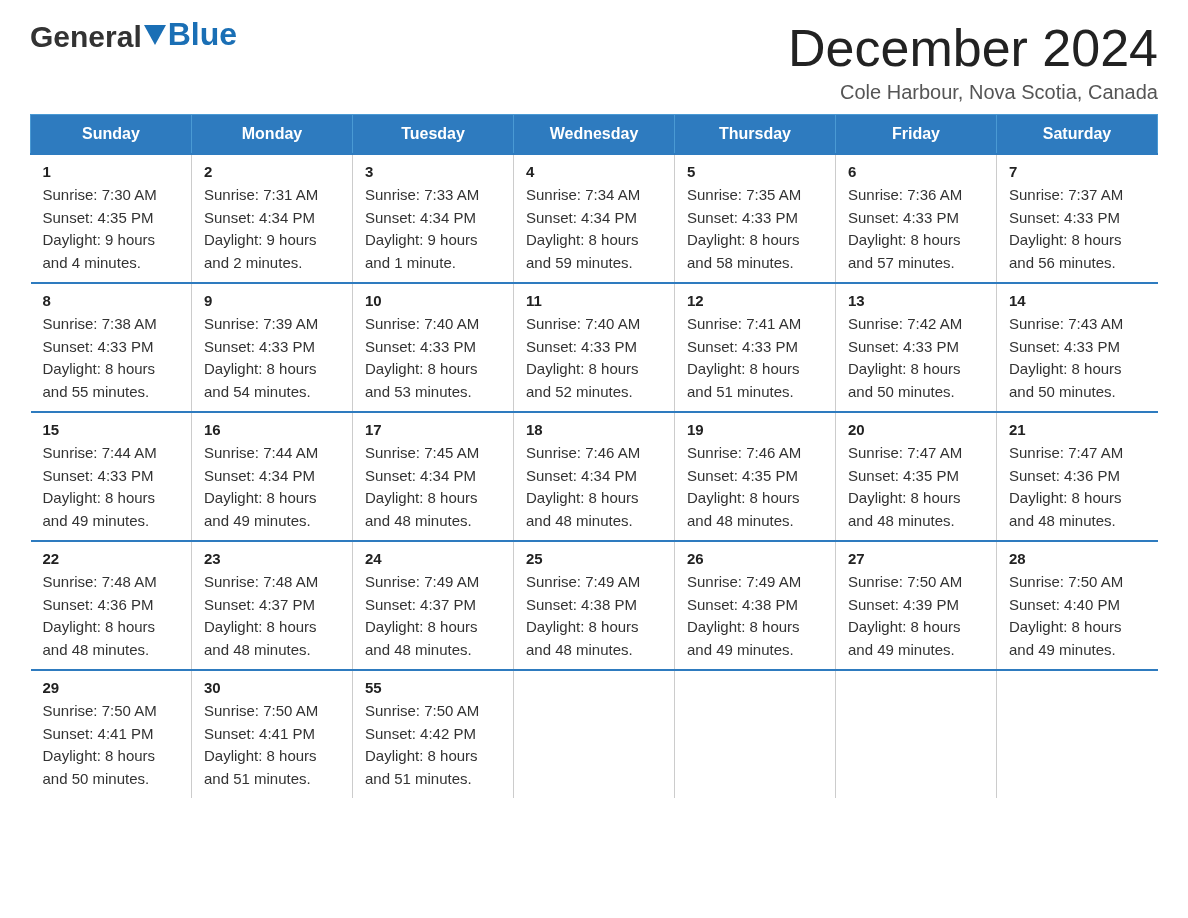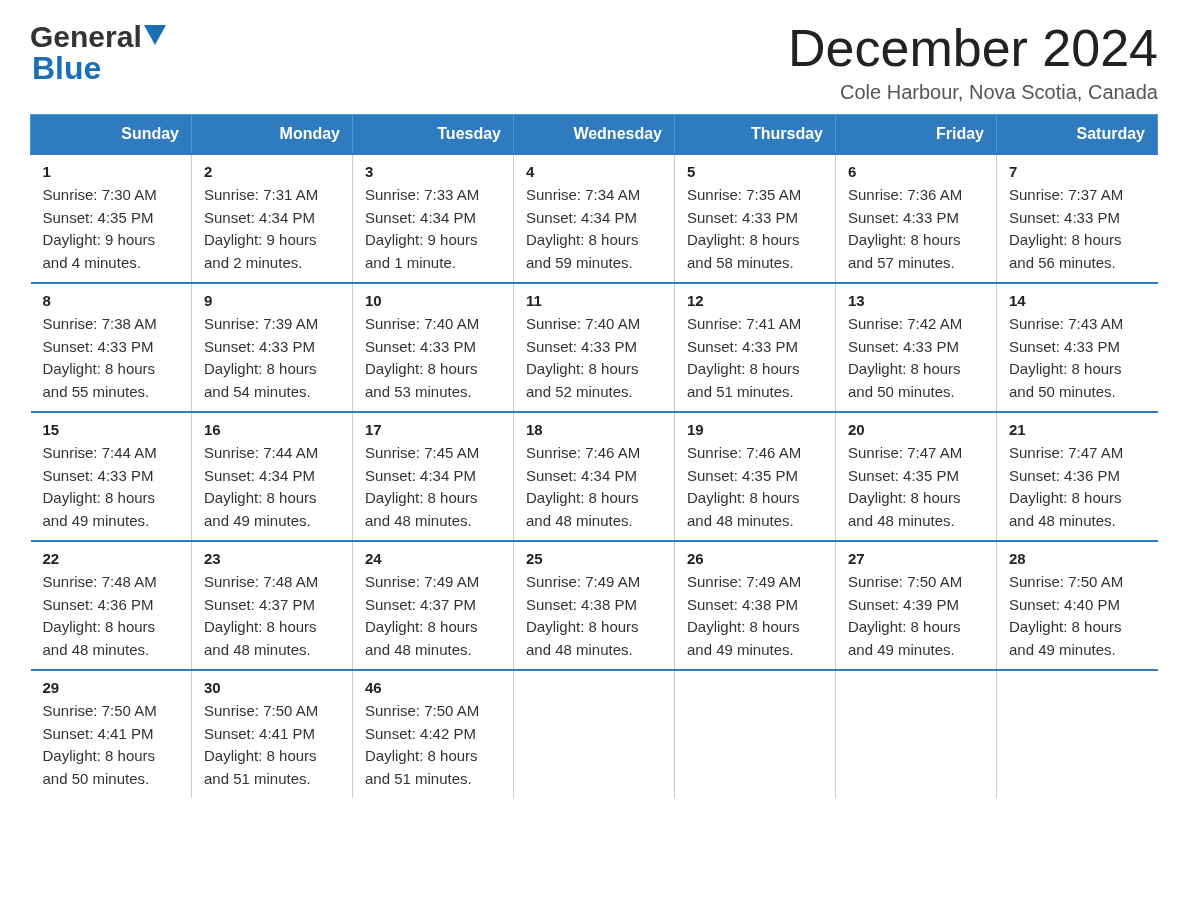--- a/index.html
+++ b/index.html
@@ -11,21 +11,21 @@
       padding: 20px 30px;
     }
     .header {
       display: flex;
       justify-content: space-between;
       align-items: flex-start;
       margin-bottom: 10px;
     }
     .logo {
       display: flex;
-      flex-direction: column;
+      flex-direction: row;
       align-items: flex-start;
     }
     .title-section {
       text-align: right;
     }
     .month-title {
       font-size: 52px;
       font-weight: normal;
       color: #222;
       line-height: 1.1;
@@ -41,21 +41,21 @@
       margin-top: 10px;
     }
     .calendar thead tr {
       background-color: #2e7bbf;
     }
     .calendar thead th {
       color: #fff;
       font-size: 16px;
       font-weight: bold;
       padding: 10px 12px;
-      text-align: right;
+      text-align: center;
       border: 1px solid #4a9ad4;
     }
     .calendar tbody tr {
       border-top: 2px solid #2e7bbf;
     }
     .calendar tbody td {
       vertical-align: top;
       padding: 8px 12px;
       font-size: 13px;
       color: #333;
@@ -389,21 +389,21 @@
         <td>
         <span class="day-number">30</span>
         <div class="day-info">
           Sunrise: 7:50 AM<br>
           Sunset: 4:41 PM<br>
           Daylight: 8 hours<br>
           and 51 minutes.
         </div>
         </td>
         <td>
-        <span class="day-number">46</span>
+        <span class="day-number">55</span>
         <div class="day-info">
           Sunrise: 7:50 AM<br>
           Sunset: 4:42 PM<br>
           Daylight: 8 hours<br>
           and 51 minutes.
         </div>
         </td>
         <td class="empty-cell"></td>
         <td class="empty-cell"></td>
         <td class="empty-cell"></td>

